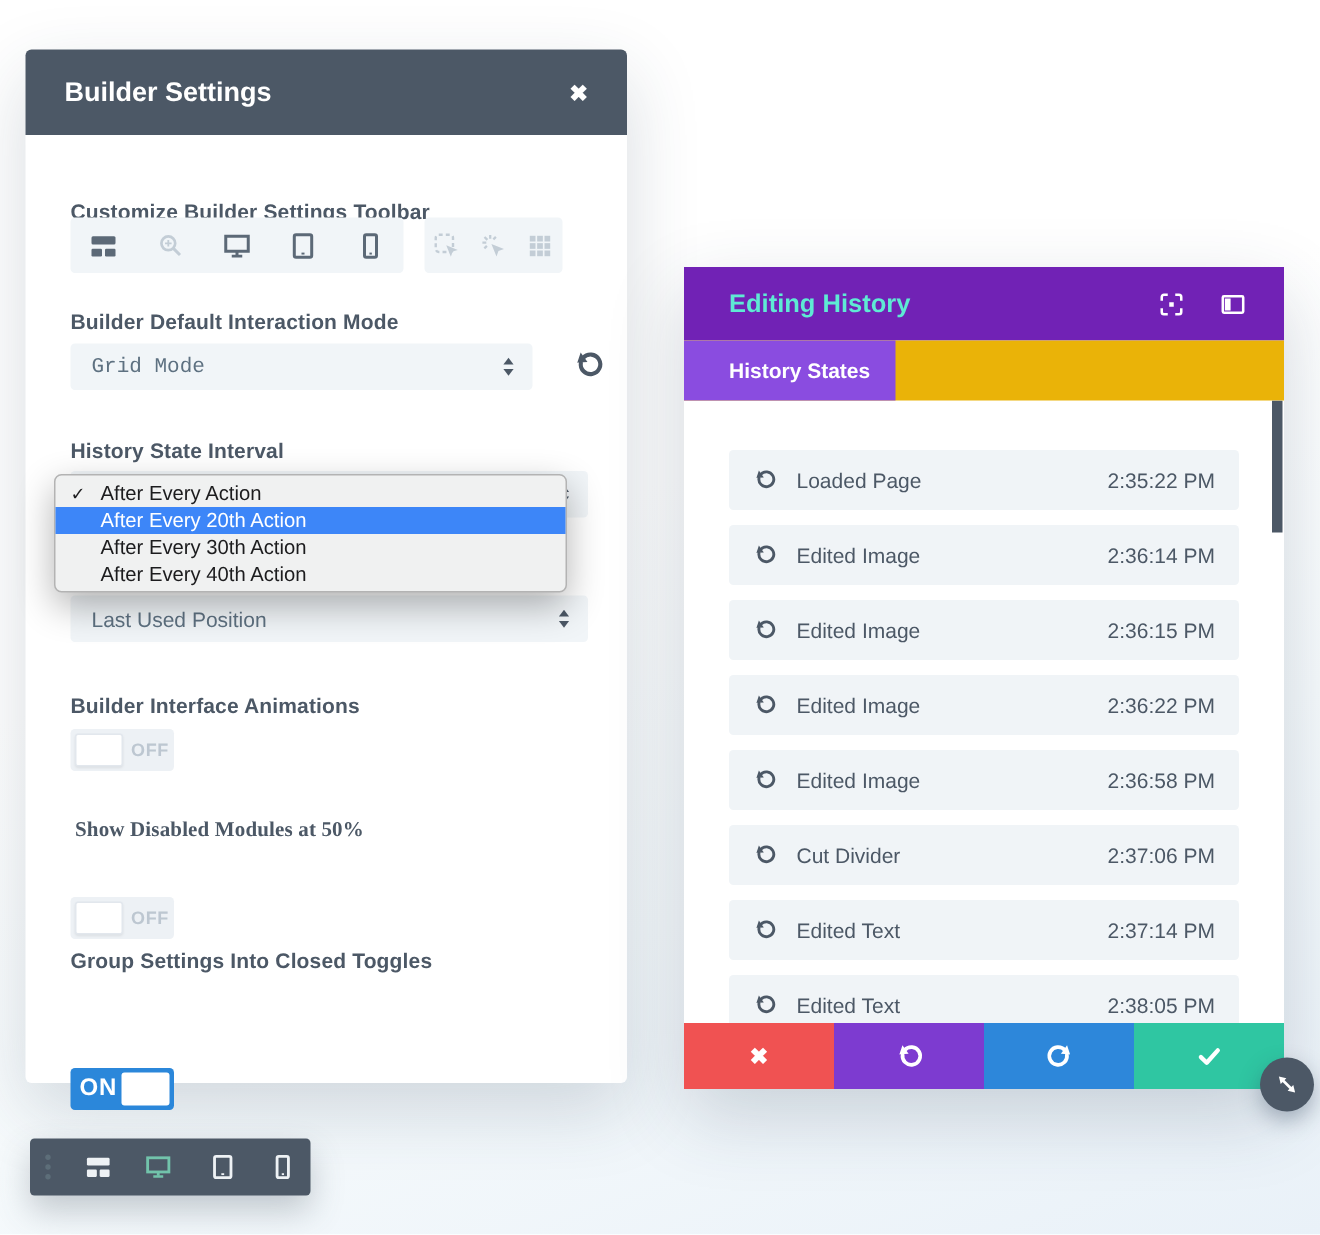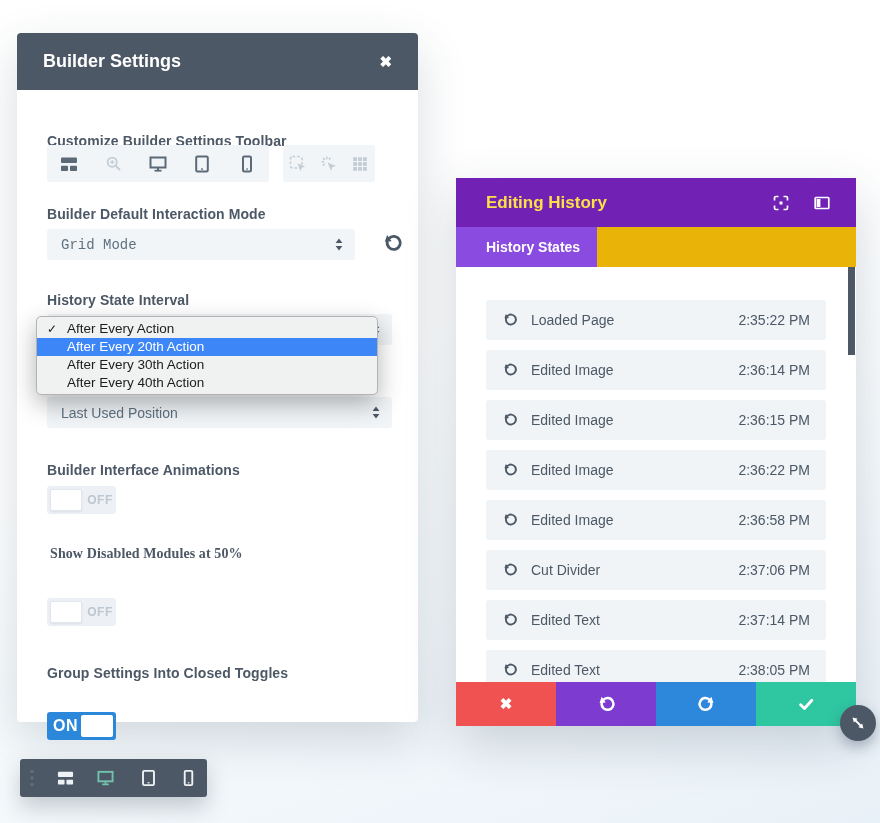--- a/index.html
+++ b/index.html
@@ -53,21 +53,21 @@
                      background:#fff; border-radius:2px; }
   .toggle.on .state { position:absolute; left:0; top:0; width:37px; height:28px;
                       display:flex; align-items:center; justify-content:center;
                       font-size:16px; font-weight:700; color:#fff; letter-spacing:.5px; }
 
   
   .eh-panel { left:456px; top:178px; width:400px; height:548px; background:#fff;
               box-shadow:0 18px 48px rgba(41,60,85,.20); }
   .eh-header { position:absolute; left:0; top:0; width:100%; height:49px; background:#7122b5;
                display:flex; align-items:center; padding:0 26px 0 30px; }
-  .eh-title { color:#fde047; font-size:17px; font-weight:700; }
+  .eh-title { color:#5eead4; font-size:17px; font-weight:700; }
   .eh-hicons { margin-left:auto; display:flex; gap:25px; color:#fff; }
   .eh-hicons > span { cursor:pointer; }
   .eh-tabbar { position:absolute; left:0; top:49px; width:100%; height:40px; background:#eab308; }
   .eh-tab { position:absolute; left:0; top:0; width:141px; height:40px; background:#8a4ce0;
             color:#fff; font-size:14px; font-weight:700; line-height:40px; padding-left:30px; cursor:pointer; }
   .eh-list { position:absolute; left:0; top:89px; width:100%; height:415px; overflow:hidden; }
   .eh-row { position:absolute; left:30px; width:340px; height:40px; background:#f0f4f7;
             border-radius:3px; display:flex; align-items:center; padding:0 16px; cursor:pointer; }
   .eh-row .uicon { color:#4c5866; margin-right:13px; }
   .eh-row .rlabel { font-size:14px; color:#4c5866; font-weight:400; }
@@ -231,21 +231,21 @@
       <span class="knob"></span>
       <span class="state">OFF</span>
     </div>
 
     <div class="abs lbl" style="left:33px; top:513px;font-family:Liberation Serif, serif;">Show Disabled Modules at 50%</div>
     <div class="abs toggle off" style="left:30px; top:537px;">
       <span class="knob"></span>
       <span class="state">OFF</span>
     </div>
 
-    <div class="abs lbl" style="left:30px; top:632px;">Group Settings Into Closed Toggles</div>
+    <div class="abs lbl" style="left:30px; top:599px;">Group Settings Into Closed Toggles</div>
     <div class="abs toggle on" style="left:30px; top:623px;">
       <span class="state">ON</span>
       <span class="knob"></span>
     </div>
   </div>
 
   <div class="abs eh-panel">
     <div class="eh-header">
       <div class="eh-title">Editing History</div>
       <div class="eh-hicons">

